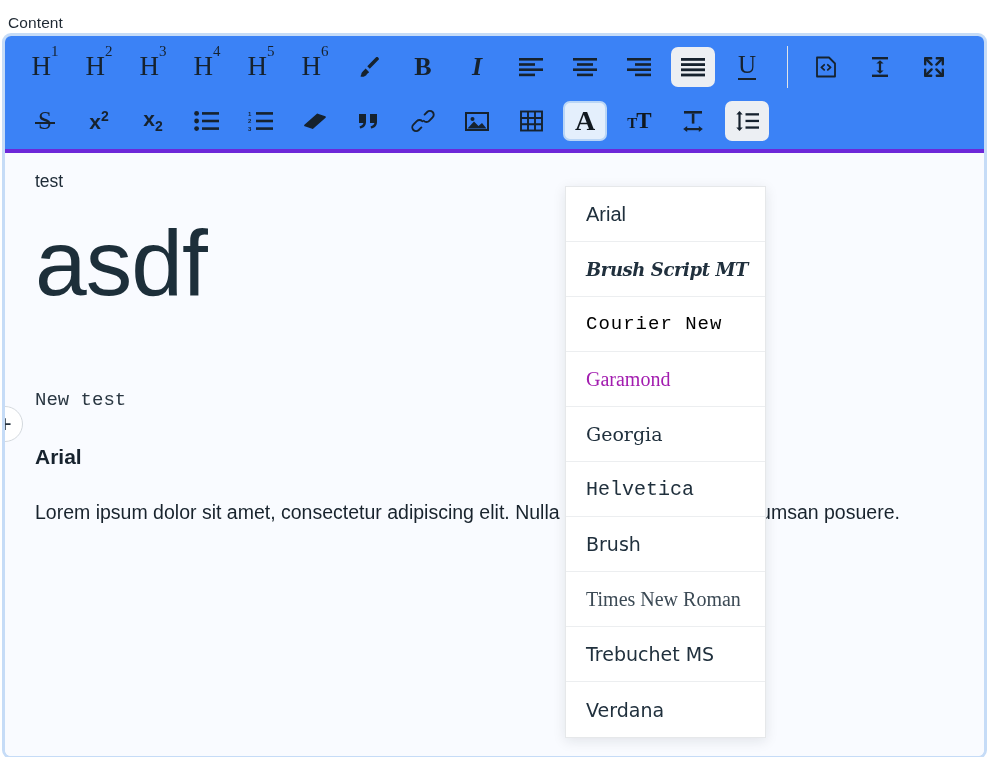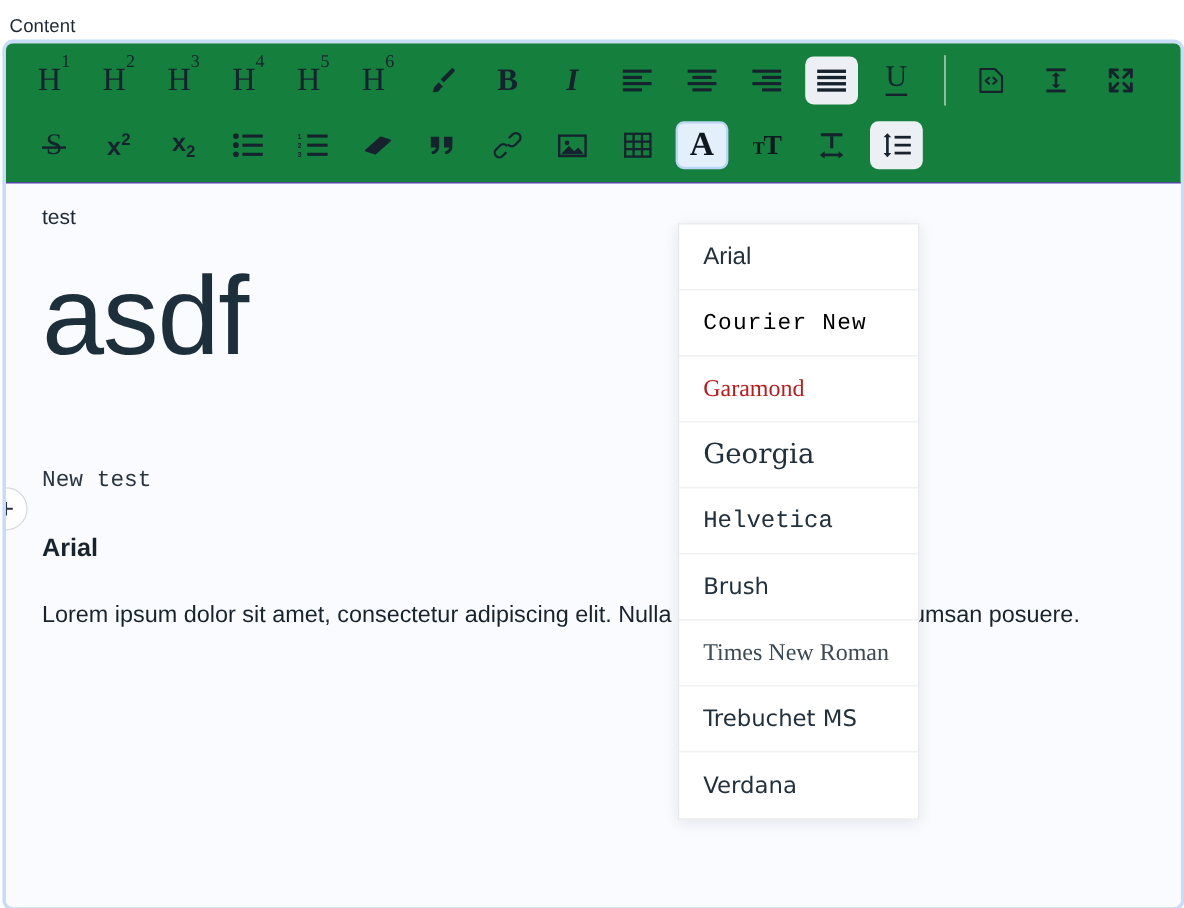--- a/index.html
+++ b/index.html
@@ -29,23 +29,23 @@
     width: 985px; height: 726px;
     border: 3px solid #c6dcf7;
     border-radius: 9px;
     background: #ffffff;
     overflow: hidden;
   }
 
   
   .toolbar {
     position: relative;
-    background: #15803d;
+    background: #3b82f6;
     padding: 4px 0 2px 0;
-    border-bottom: 1px solid #6d28d9;
+    border-bottom: 4px solid #6d28d9;
     height: 117px;
   }
   .tb-row {
     display: flex;
     align-items: center;
     height: 53px;
     padding-left: 18px;
     position: relative;
   }
   .tb-row.row2 { height: 56px; }
@@ -177,22 +177,22 @@
     font-size: 20px;
     color: #20303d;
     border-bottom: 1px solid #eceef0;
     cursor: pointer;
     white-space: nowrap;
   }
   .font-item:last-child { border-bottom: none; }
   .ff-arial   { font-family: "Liberation Sans", sans-serif; }
   .ff-brush   { font-family: "DejaVu Serif", serif; font-style: italic; font-weight: 700; font-size: 18px; letter-spacing: -.4px; }
   .ff-courier { font-family: Liberation Mono, monospace; color: #000000; font-size: 19px; letter-spacing: 1px; }
-  .ff-garamond{ font-family: "Liberation Serif", serif; color: #b91c1c; font-size: 20px; }
-  .ff-georgia { font-family: "DejaVu Serif", serif; font-size: 23px; }
+  .ff-garamond{ font-family: "Liberation Serif", serif; color: #a21caf; font-size: 20px; }
+  .ff-georgia { font-family: "DejaVu Serif", serif; font-size: 19px; }
   .ff-helv    { font-family: Liberation Mono, monospace; }
   .ff-tahoma  { font-family: "DejaVu Sans", sans-serif; font-size: 19px; }
   .ff-times   { font-family: "Liberation Serif", serif; color: #3c4a55; font-size: 20px; }
   .ff-trebuchet { font-family: "DejaVu Sans", sans-serif; font-size: 19px; }
   .ff-verdana { font-family: "DejaVu Sans", sans-serif; font-size: 19px; }
 </style>
 </head>
 <body>
 
 <div class="page">
@@ -447,20 +447,21 @@
       <p class="doc-line line-test">test</p>
       <p class="doc-line line-asdf">asdf</p>
       <p class="doc-line line-newtest">New test</p>
       <p class="doc-line line-arial">Arial</p>
       <p class="doc-line para-lorem">Lorem ipsum dolor sit amet, consectetur adipiscing elit. Nulla sollicitudin eget mi accumsan posuere.</p>
 
     </div>
 
     <div class="font-menu">
       <div class="font-item ff-arial">Arial</div>
+      <div class="font-item ff-brush">Brush Script MT</div>
       <div class="font-item ff-courier">Courier New</div>
       <div class="font-item ff-garamond">Garamond</div>
       <div class="font-item ff-georgia">Georgia</div>
       <div class="font-item ff-helv">Helvetica</div>
       <div class="font-item ff-tahoma">Brush</div>
       <div class="font-item ff-times">Times New Roman</div>
       <div class="font-item ff-trebuchet">Trebuchet MS</div>
       <div class="font-item ff-verdana">Verdana</div>
     </div>
 

